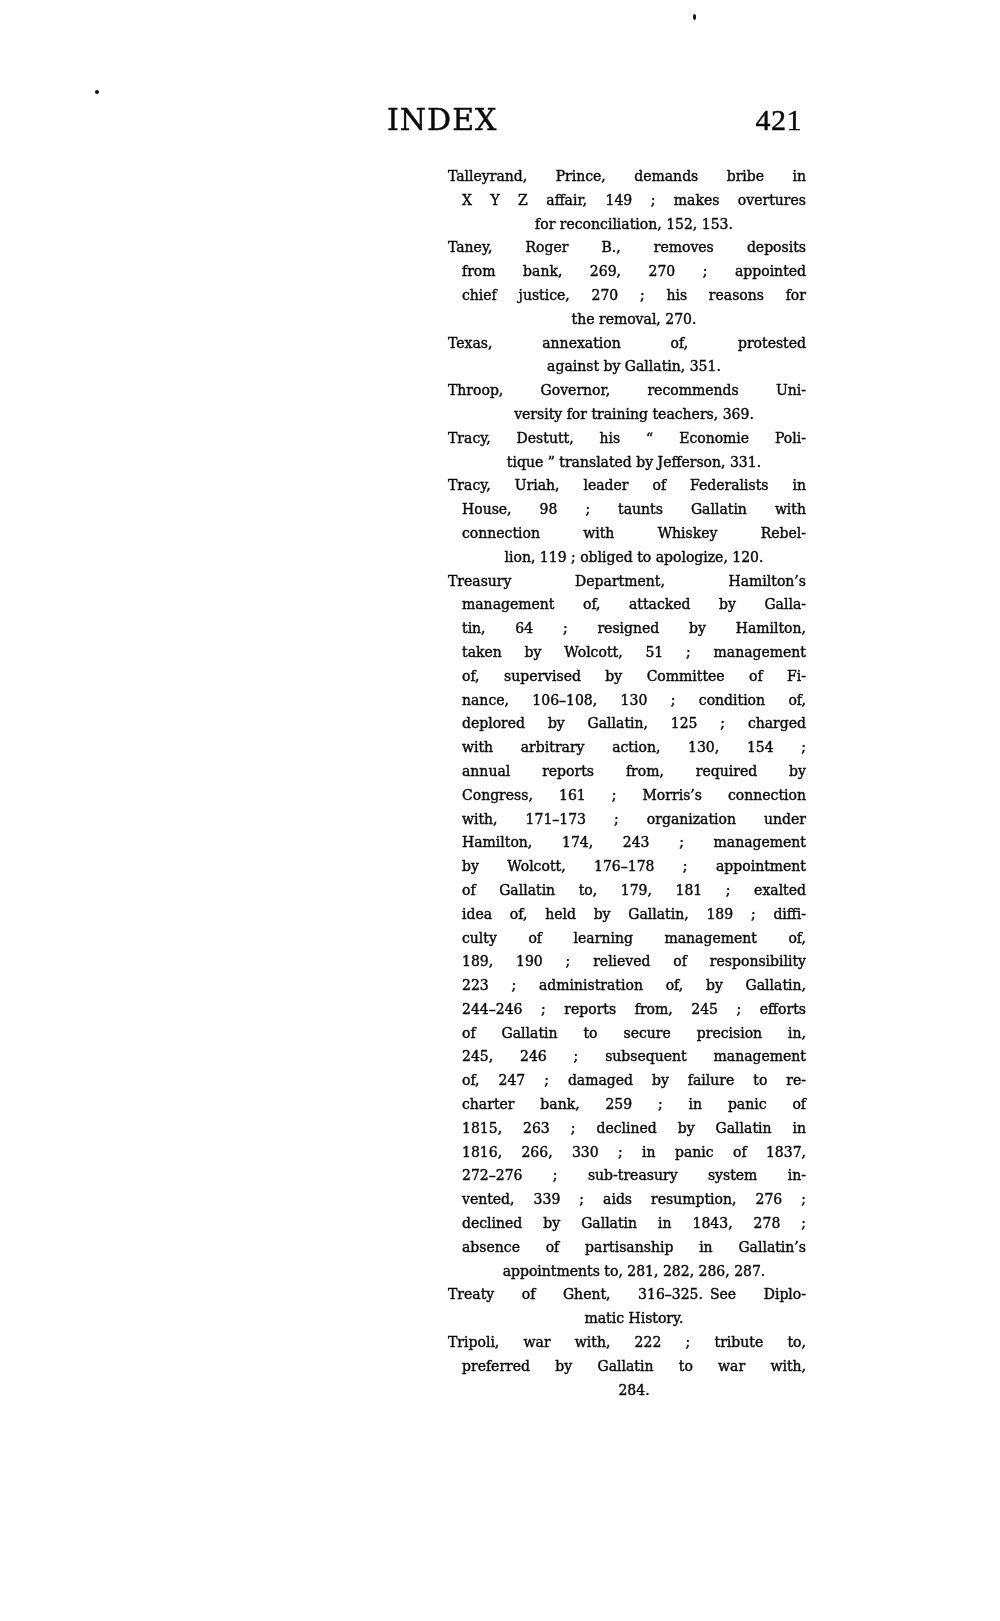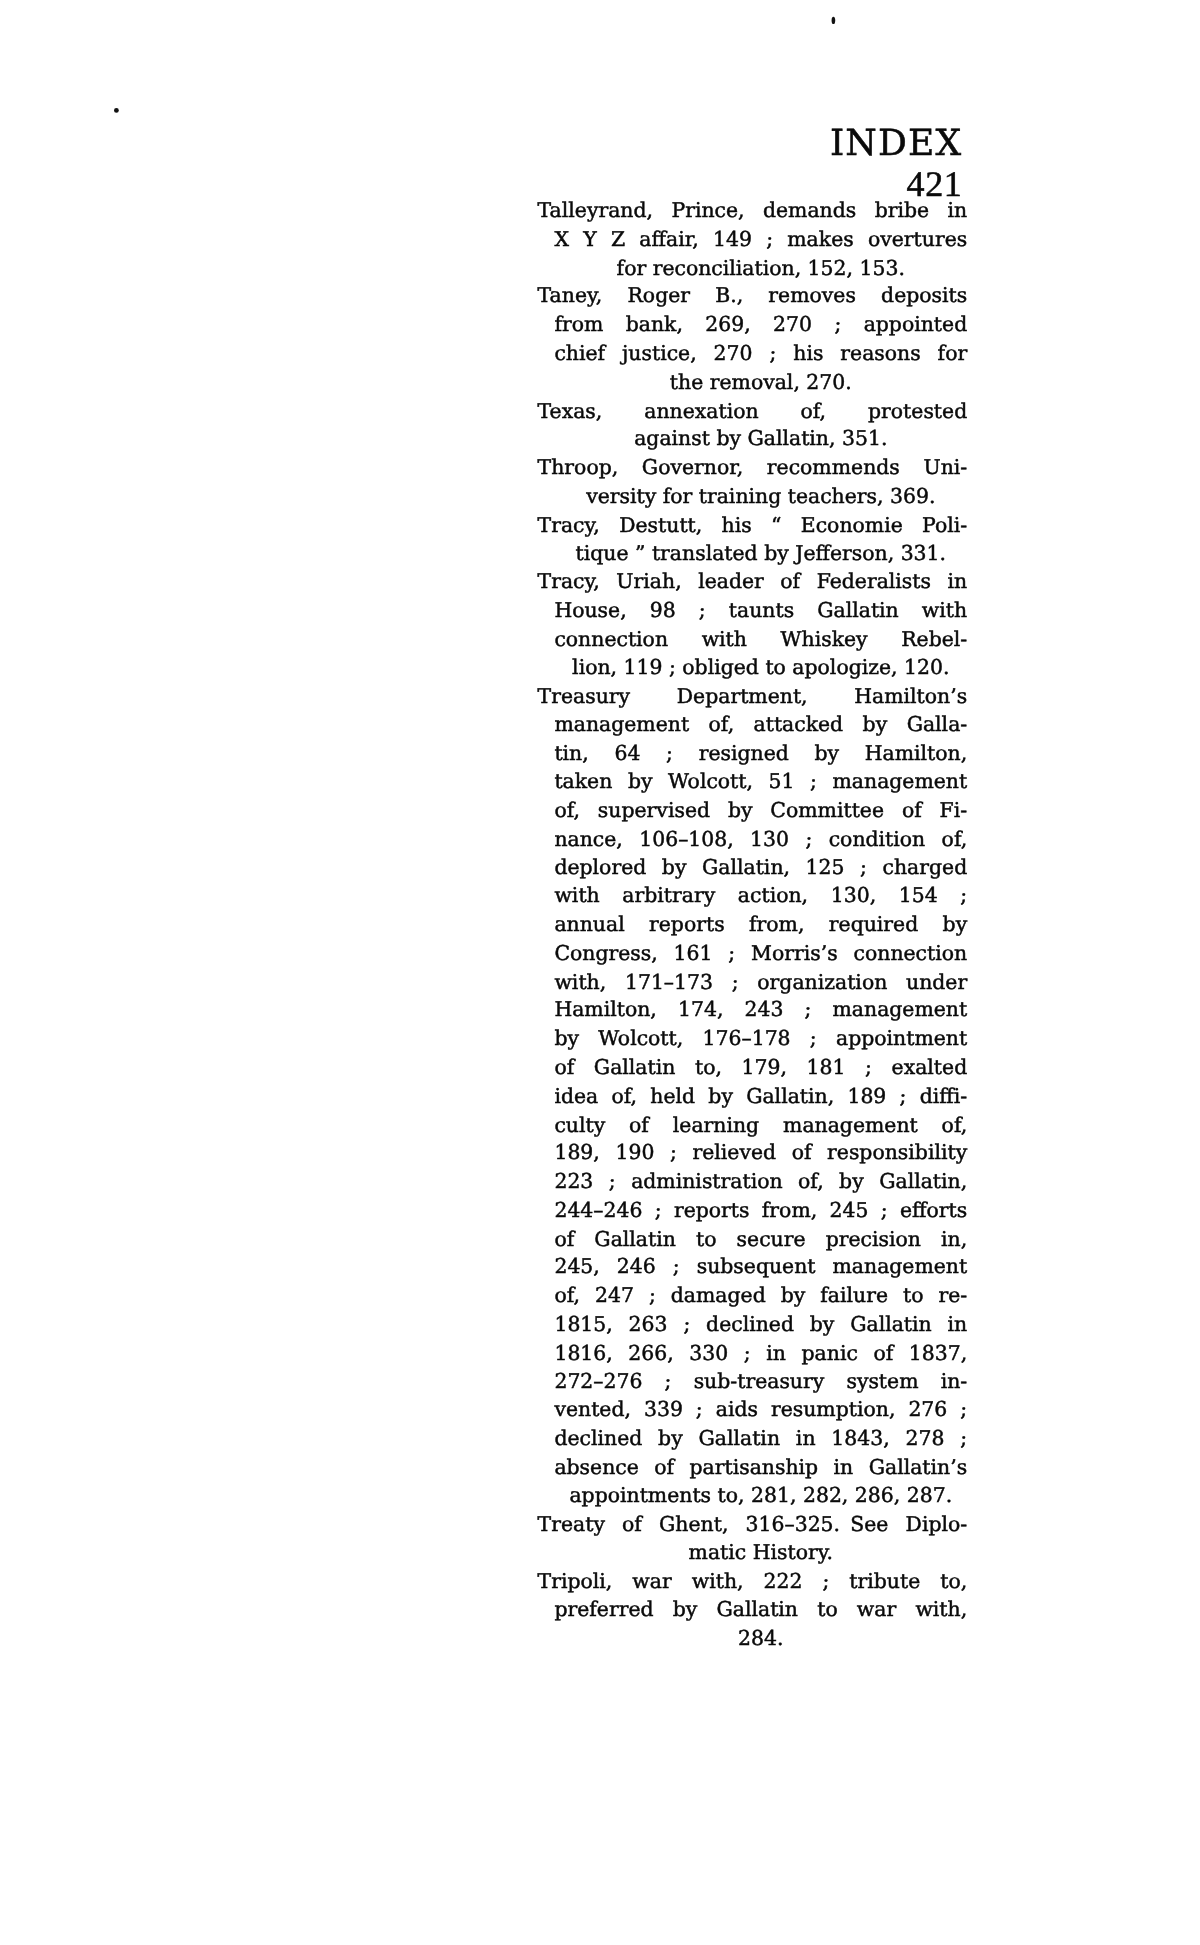--- a/index.html
+++ b/index.html
@@ -22,32 +22,31 @@
     right: 198px;
     top: 103px;
     display: flex;
     justify-content: space-between;
     align-items: flex-end;
     font-size: 30px;
     line-height: 34px;
     letter-spacing: 1px;
     -webkit-text-stroke: 0.45px #0a0a0a;
     white-space: nowrap;
-    flex-direction: column;
   }
   .running-head .pagenum {
     letter-spacing: 0.5px;
     font-family: Liberation Serif, serif;
   }
   .index-body {
     position: absolute;
     left: 448px;
     top: 165px;
     width: 358px;
-    font-size: 17px;
+    font-size: 14px;
     line-height: 23.8px;
     -webkit-text-stroke: 0.4px #0a0a0a;
   }
   .line {
     text-align: center;
     text-justify: inter-word;
   }
   .line.j {
     text-align: justify;
     text-align-last: justify;
@@ -108,20 +107,21 @@
       <div class="line indent j">by Wolcott, 176–178 ; appointment</div>
       <div class="line indent j">of Gallatin to, 179, 181 ; exalted</div>
       <div class="line indent j">idea of, held by Gallatin, 189 ; diffi-</div>
       <div class="line indent j">culty of learning management of,</div>
       <div class="line indent j">189, 190 ; relieved of responsibility</div>
       <div class="line indent j">223 ; administration of, by Gallatin,</div>
       <div class="line indent j">244–246 ; reports from, 245 ; efforts</div>
       <div class="line indent j">of Gallatin to secure precision in,</div>
       <div class="line indent j">245, 246 ; subsequent management</div>
       <div class="line indent j">of, 247 ; damaged by failure to re-</div>
+      <div class="line indent j">charter bank, 259 ; in panic of</div>
       <div class="line indent j">1815, 263 ; declined by Gallatin in</div>
       <div class="line indent j">1816, 266, 330 ; in panic of 1837,</div>
       <div class="line indent j">272–276 ; sub-treasury system in-</div>
       <div class="line indent j">vented, 339 ; aids resumption, 276 ;</div>
       <div class="line indent j">declined by Gallatin in 1843, 278 ;</div>
       <div class="line indent j">absence of partisanship in Gallatin’s</div>
       <div class="line indent">appointments to, 281, 282, 286, 287.</div>
       <div class="line j">Treaty of Ghent, 316–325. See Diplo-</div>
       <div class="line indent">matic History.</div>
       <div class="line j">Tripoli, war with, 222 ; tribute to,</div>

